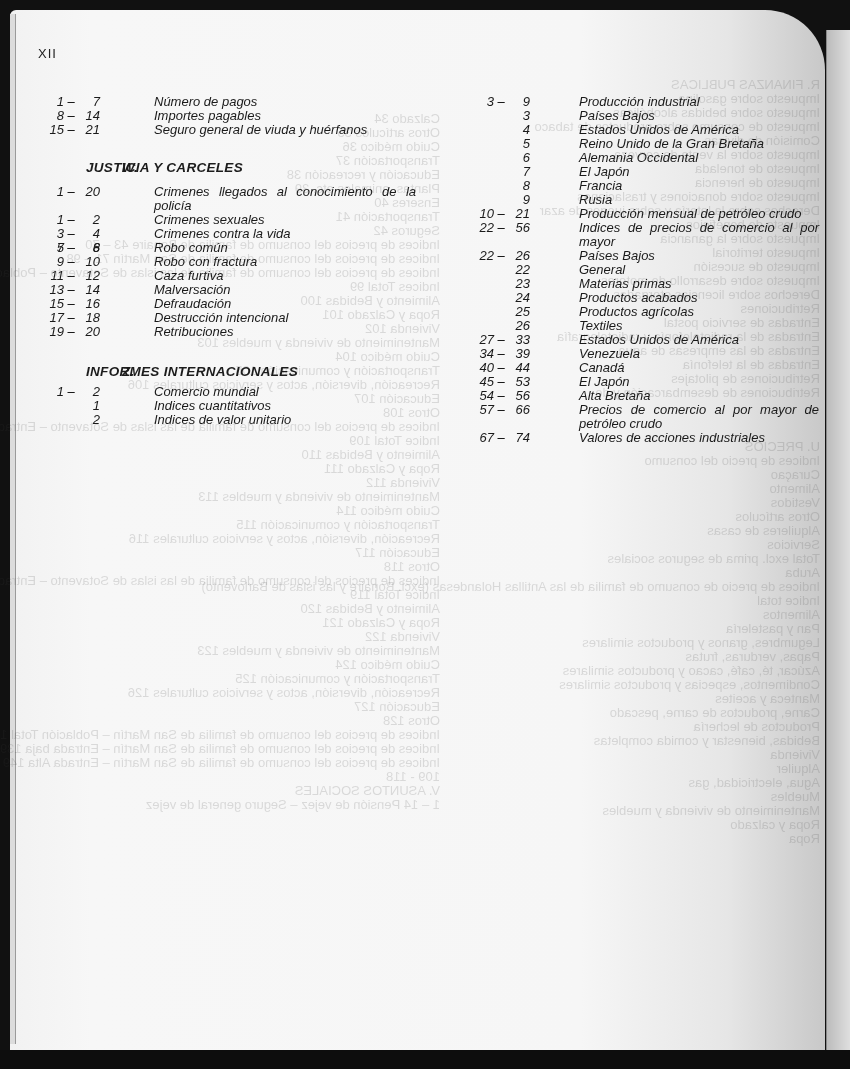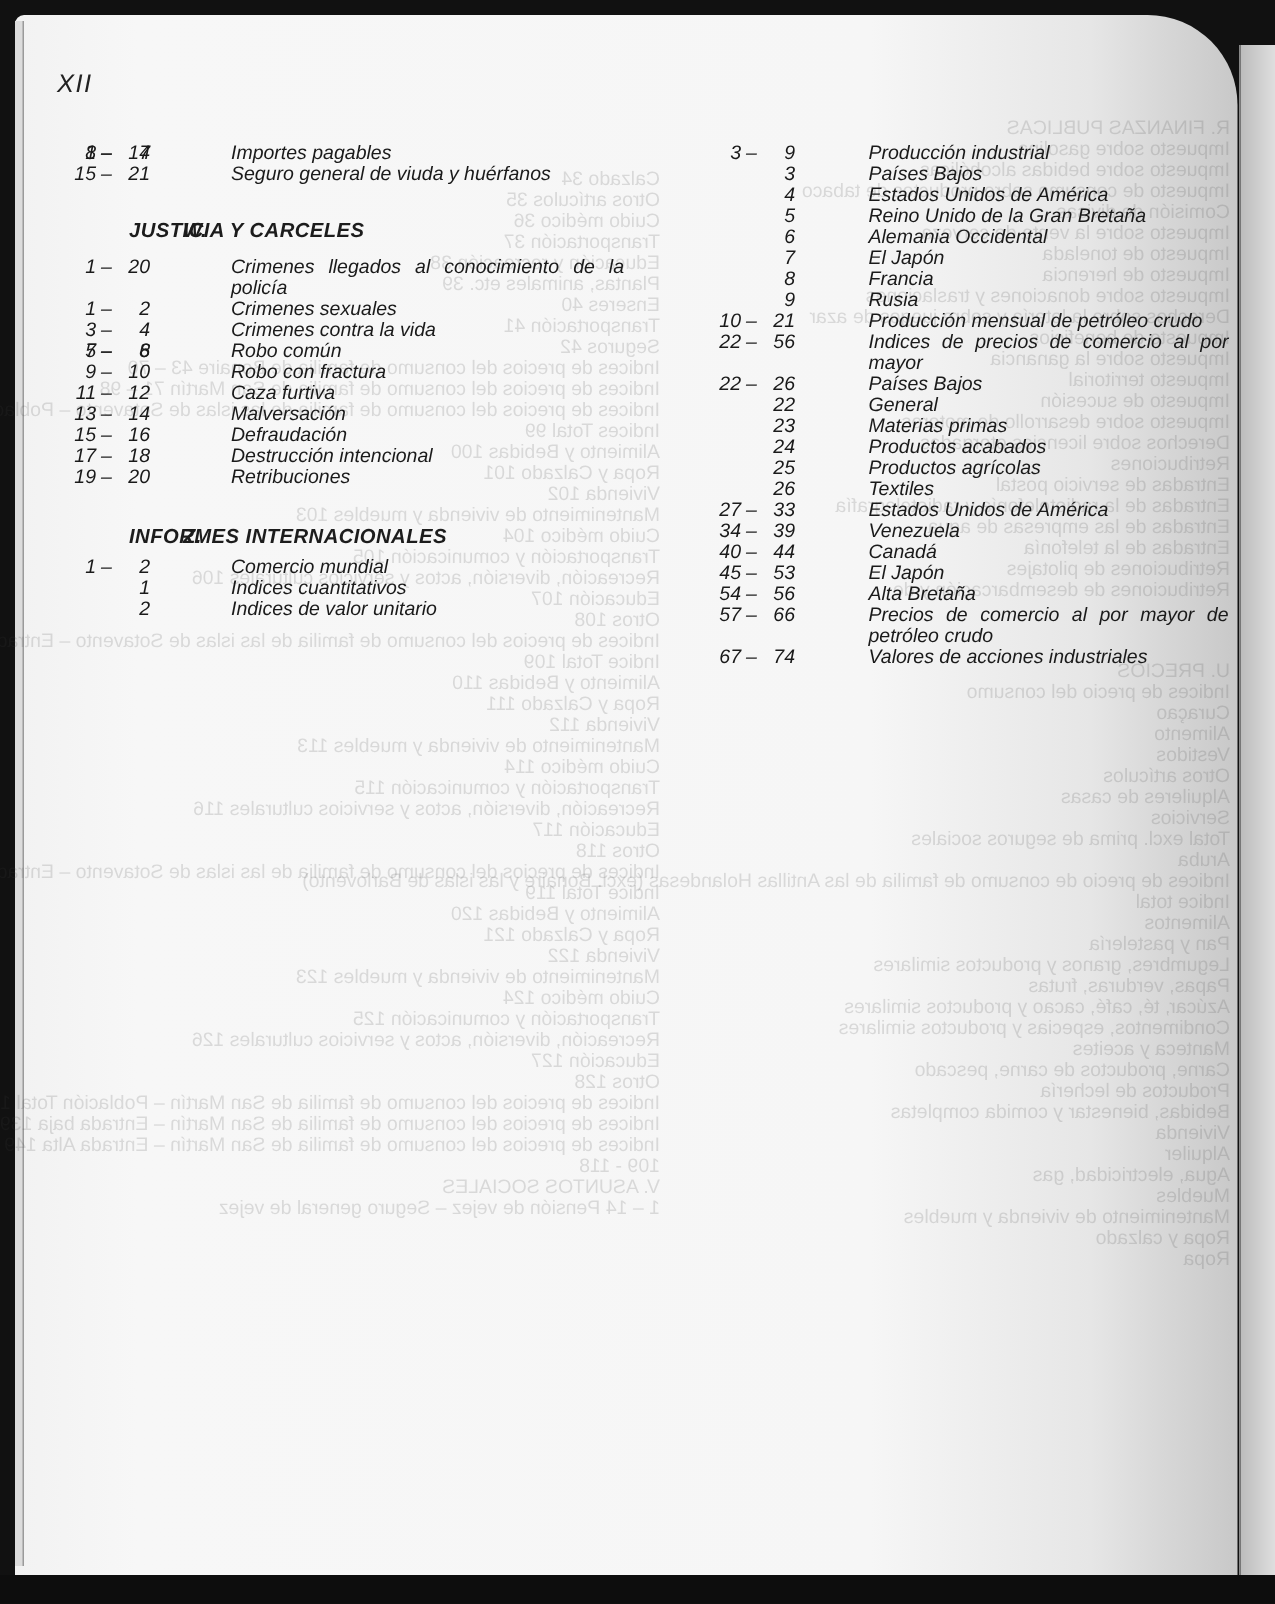--- a/index.html
+++ b/index.html
@@ -20,21 +20,21 @@
   }
   .right-leaf {
     position: absolute; left: 826px; top: 30px; width: 24px; height: 1030px;
     background: linear-gradient(to right, #bcbcbc, #e0e0e0);
     border-left: 1px solid #888;
   }
   .bottom-band {
     position: absolute; left: 0; top: 1050px; width: 850px; height: 19px; background: #0d0d0d;
   }
   .folio {
-    position: absolute; left: 38px; top: 46px; font-size: 17px; letter-spacing: 1px; color: #222; font-style: italic;
+    position: absolute; left: 38px; top: 46px; font-size: 13px; letter-spacing: 1px; color: #222;
   }
   .ghost {
     position: absolute; color: rgba(60,60,60,0.16); font-size: 13px; transform: scaleX(-1);
     white-space: nowrap; line-height: 14px;
   }
   .col { position: absolute; font-size: 13px; line-height: 14px; font-style: italic; }
   .row { position: relative; display: block; }
   .range { position: absolute; width: 70px; text-align: right; }
   .range .from { display: inline-block; width: 32px; text-align: right; }
   .range .sep { display: inline-block; width: 14px; text-align: center; }
@@ -180,20 +180,21 @@
     <div>Ropa y calzado</div>
   <div>Ropa</div>
     <div></div>
 </div>
 
 <div class="folio">XII</div>
 
 <div class="col left-col">
   <div class="row">
     <span class="range"><span class="from">1</span><span class="sep">–</span><span class="to">7</span></span>
+    <span class="label">Número de pagos</span>
   </div>
   <div class="row">
     <span class="range"><span class="from">8</span><span class="sep">–</span><span class="to">14</span></span>
     <span class="label">Importes pagables</span>
   </div>
   <div class="row">
     <span class="range"><span class="from">15</span><span class="sep">–</span><span class="to">21</span></span>
     <span class="label">Seguro general de viuda y huérfanos</span>
   </div>
 

